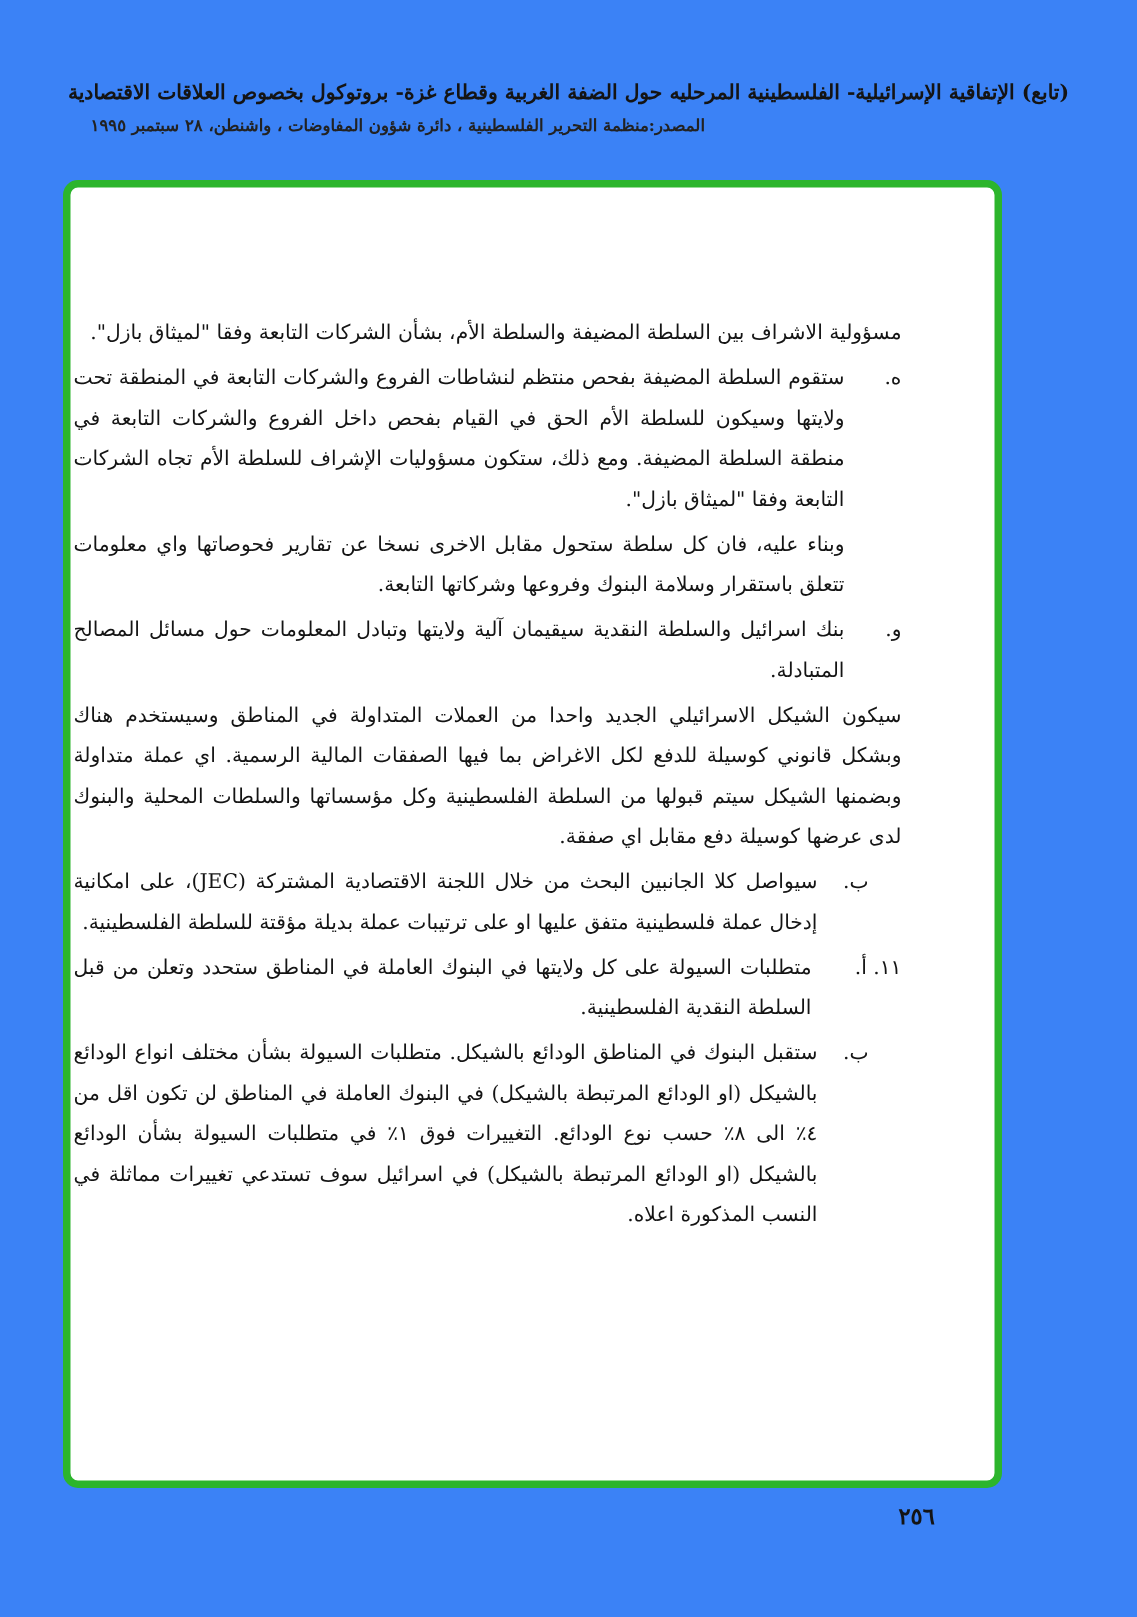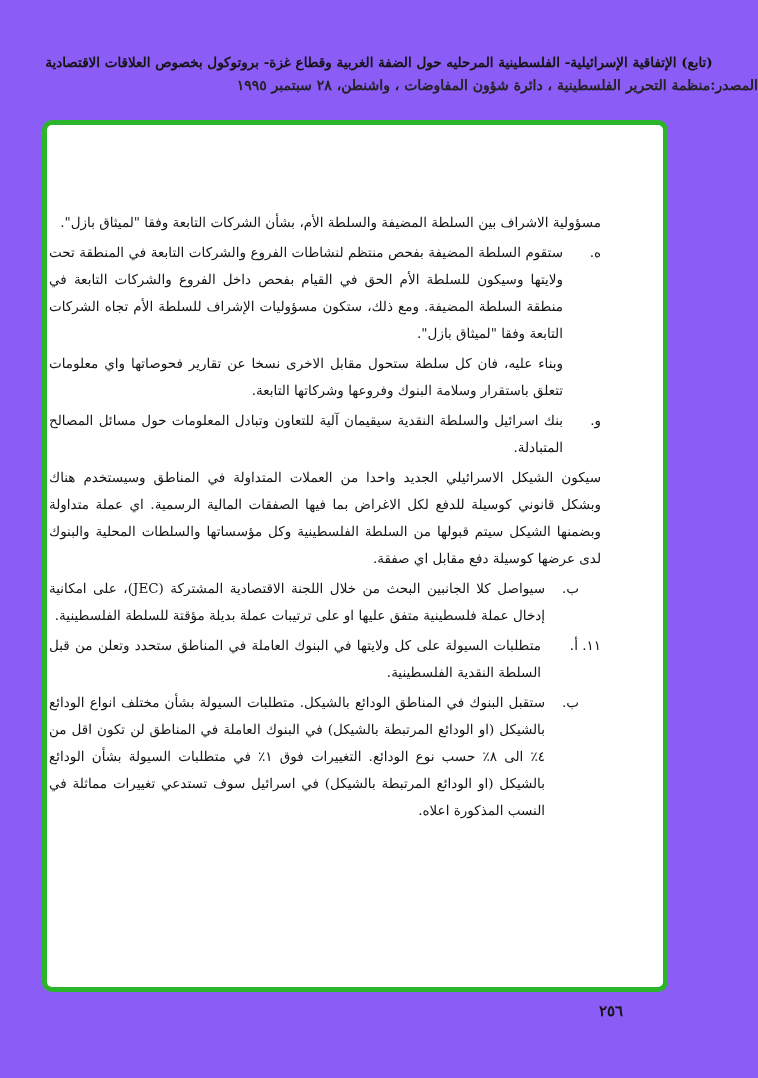--- a/index.html
+++ b/index.html
@@ -1,27 +1,27 @@
 <!DOCTYPE html>
 <html lang="ar" dir="rtl"><head>
 <meta charset="utf-8">
 <style>
   html,body{margin:0;padding:0;background:#ffffff;}
   .page{
-    position:relative;width:758px;height:1078px;background:#8b5cf6;
+    position:relative;width:758px;height:1078px;background:#3b82f6;
     font-family:"DejaVu Serif", serif;color:#141414;overflow:hidden;
   }
   .header{position:absolute;top:52px;left:0;width:758px;direction:rtl;}
   .title{
     font-size:13.5px;font-weight:bold;text-align:center;
     padding:0 28px;line-height:20px;letter-spacing:0;
   }
   .source{
-    font-size:14px;font-weight:bold;direction:rtl;text-align:right;
-    margin-top:5px;color:#222;
+    font-size:11px;font-weight:bold;direction:rtl;text-align:right;
+    margin-top:5px;padding-right:288px;color:#222;
   }
   .green-box{
     position:absolute;left:42px;top:120px;width:626px;height:872px;
     border:5px solid #2cb52c;border-radius:10px;background:#ffffff;
     box-sizing:border-box;
   }
   .text-block{
     position:absolute;right:62px;top:84px;width:552px;direction:rtl;
   }
   .para{
@@ -63,21 +63,21 @@
     <span class="ptext">ستقوم السلطة المضيفة بفحص منتظم لنشاطات الفروع والشركات التابعة في المنطقة تحت ولايتها وسيكون للسلطة الأم الحق في القيام بفحص داخل الفروع والشركات التابعة في منطقة السلطة المضيفة. ومع ذلك، ستكون مسؤوليات الإشراف للسلطة الأم تجاه الشركات التابعة وفقا "لميثاق بازل".</span>
   </div>
 
   <div class="para p-sub">
 
     <span class="ptext">وبناء عليه، فان كل سلطة ستحول مقابل الاخرى نسخا عن تقارير فحوصاتها واي معلومات تتعلق باستقرار وسلامة البنوك وفروعها وشركاتها التابعة.</span>
   </div>
 
   <div class="para p-letter">
     <span class="marker">و.</span>
-    <span class="ptext">بنك اسرائيل والسلطة النقدية سيقيمان آلية للتعاون وتبادل المعلومات حول مسائل المصالح المتبادلة.</span>
+    <span class="ptext">بنك اسرائيل والسلطة النقدية سيقيمان آلية ولايتها وتبادل المعلومات حول مسائل المصالح المتبادلة.</span>
   </div>
 
   <div class="para p-number">
     <span class="ptext">سيكون الشيكل الاسرائيلي الجديد واحدا من العملات المتداولة في المناطق وسيستخدم هناك وبشكل قانوني كوسيلة للدفع لكل الاغراض بما فيها الصفقات المالية الرسمية. اي عملة متداولة وبضمنها الشيكل سيتم قبولها من السلطة الفلسطينية وكل مؤسساتها والسلطات المحلية والبنوك لدى عرضها كوسيلة دفع مقابل اي صفقة.</span>
   </div>
 
   <div class="para p-letter2">
     <span class="marker">ب.</span>
     <span class="ptext">سيواصل كلا الجانبين البحث من خلال اللجنة الاقتصادية المشتركة (JEC)، على امكانية إدخال عملة فلسطينية متفق عليها او على ترتيبات عملة بديلة مؤقتة للسلطة الفلسطينية.</span>
   </div>

